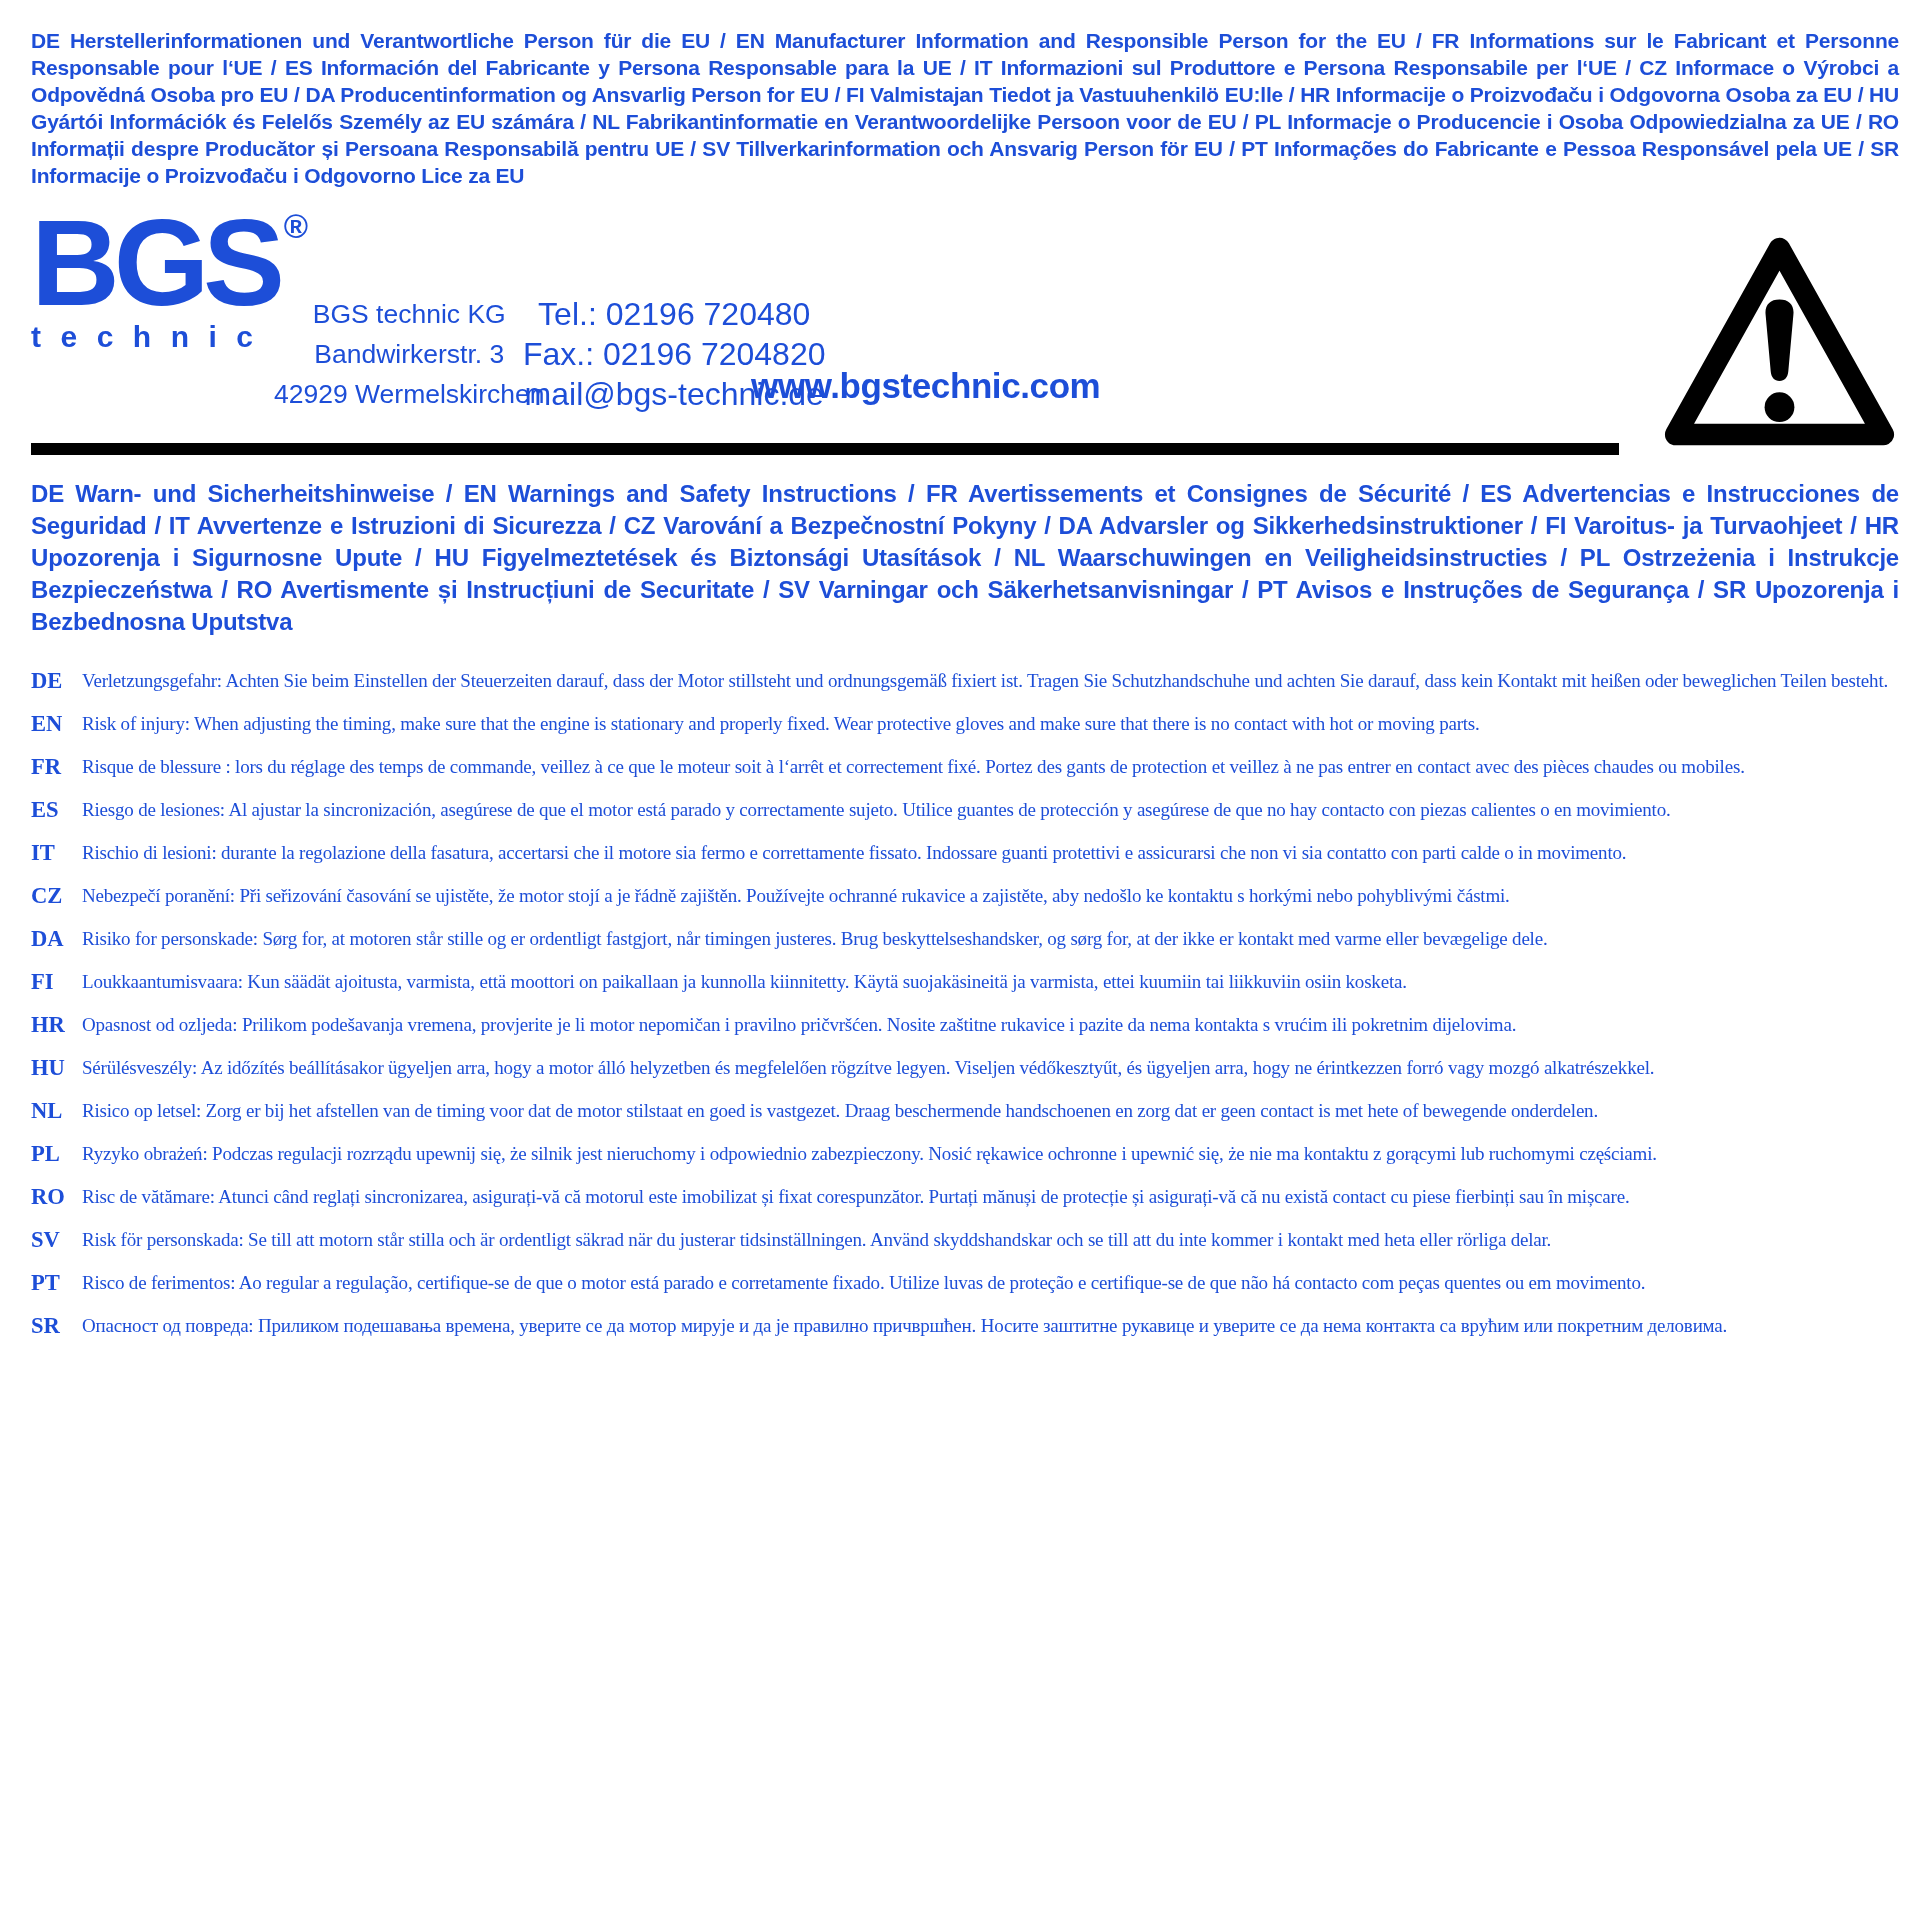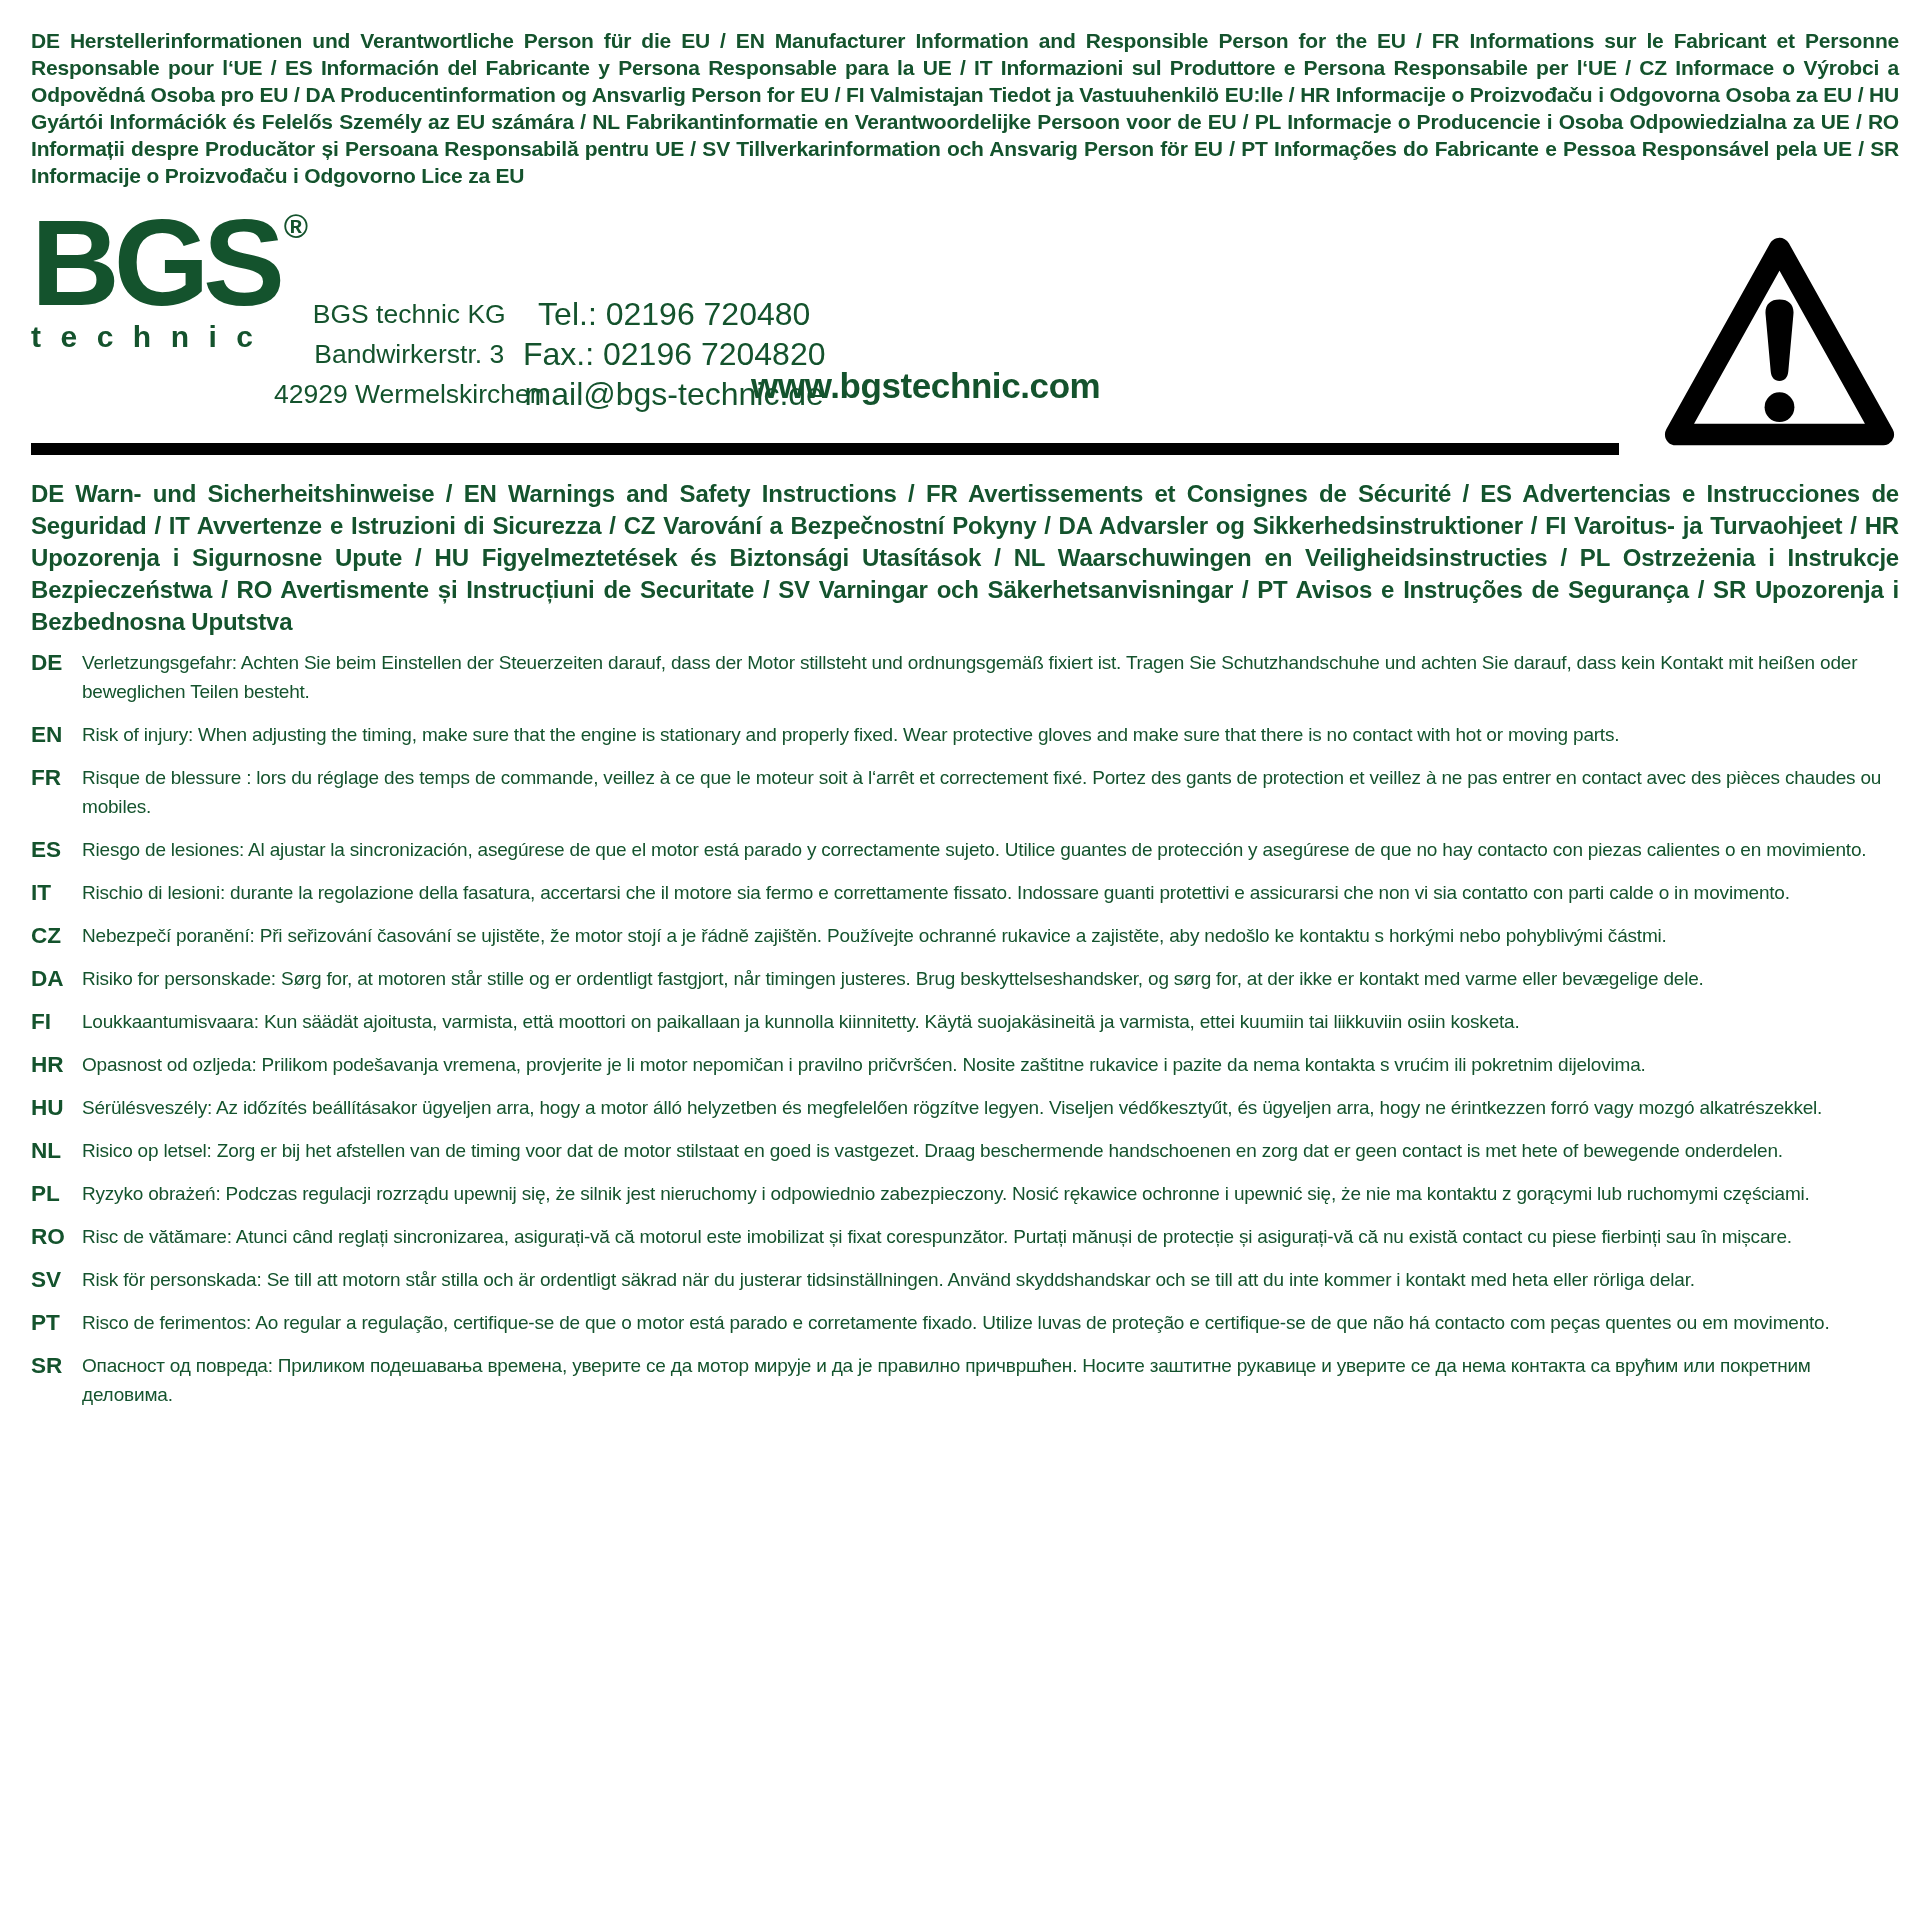--- a/index.html
+++ b/index.html
@@ -2,21 +2,21 @@
 <html style="font-size:12.5px"><head>
 <meta charset="utf-8">
 <style>
   html, body { margin: 0; padding: 0; background: #ffffff; }
   .page {
     box-sizing: border-box;
     width: 1930px;
     height: 1930px;
     padding: 26.5px 31px 0 31px;
     background: #ffffff;
-    color: #14532d;
+    color: #1d4ed8;
     font-family: "Liberation Sans", sans-serif;
     overflow: hidden;
   }
   .header-paragraph {
     margin: 0;
     font-weight: 700;
     font-size: 21px;
     line-height: 27px;
     letter-spacing: -0.2px;
     text-align: justify;
@@ -45,21 +45,21 @@
   .rule { height: 11.7px; background: #000000; width: 1588px; margin-top: 9.3px; }
   .triangle-wrap { position: absolute; right: 1.6px; bottom: 0; width: 235px; height: 221px; }
   .warnings-heading {
     margin: 23px 0 0 0;
     font-weight: 700;
     font-size: 24px;
     line-height: 32px;
     letter-spacing: -0.2px;
     text-align: justify;
   }
-  .entries { margin-top: 10px; }
+  .entries { margin-top: 28px; font-family: Liberation Serif, serif; }
   .entry { display: flex; margin-bottom: 14px; }
   .code {
     flex: 0 0 51px;
     font-weight: 700;
     font-size: 22.6px;
     line-height: 29px;
   }
   .etext {
     margin: 0;
     flex: 1;

